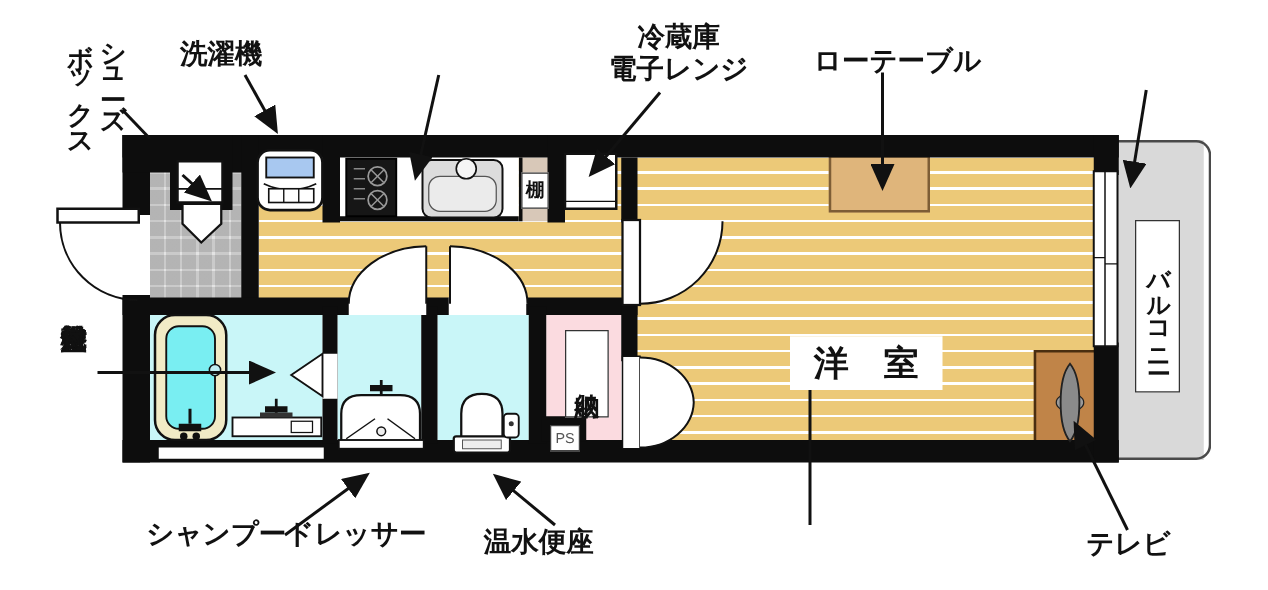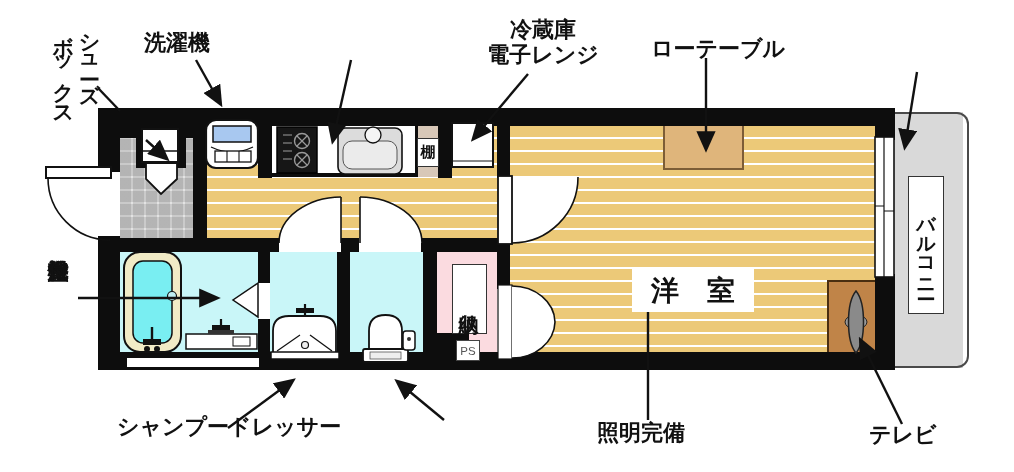--- a/index.html
+++ b/index.html
@@ -72,21 +72,21 @@
   </div>
   <div class="box v" style="left:908px;top:176px;width:34px;height:136px;border:1.5px solid #333;font-size:19px;font-weight:600;">
     <span>バルコニー</span>
   </div>
   <div class="box v" style="left:452px;top:264px;width:33px;height:68px;border:1.5px solid #333;font-size:20px;font-weight:600;">
     <span>収納</span>
   </div>
   <div class="box" style="left:417px;top:138px;width:20px;height:27px;border:1px solid #333;font-size:15px;font-weight:600;">
     <span>棚</span>
   </div>
-  <div class="box" style="left:440px;top:340px;width:22px;height:19px;border:1px solid #444;font-size:11.5px;color:#555;margin-left:16px;">
+  <div class="box" style="left:440px;top:340px;width:22px;height:19px;border:1px solid #444;font-size:11.5px;color:#555;">
     <span>PS</span>
   </div>
 
   <svg class="overlay" width="1014" height="472" viewBox="0 0 1014 472">
     <defs>
       <marker id="ah" markerWidth="9" markerHeight="8" refX="7" refY="4" orient="auto">
         <path d="M0,0 L9,4 L0,8 Z" fill="#111"></path>
       </marker>
     </defs>
 
@@ -224,16 +224,16 @@
   </svg>
 
   <div class="lbl v" style="left:50px;top:20px;font-size:21px;line-height:1.25;height:120px;">シューズ
 ボックス</div>
   <div class="lbl" style="left:144px;top:30px;">洗濯機</div>
   <div class="lbl ctr" style="left:478px;top:17px;width:130px;line-height:1.15;">冷蔵庫
 電子レンジ</div>
   <div class="lbl" style="left:651px;top:36px;">ローテーブル</div>
   <div class="lbl v" style="left:46px;top:243px;font-size:21px;height:160px;">浴室乾燥機付</div>
   <div class="lbl" style="left:117px;top:414px;">シャンプードレッサー</div>
-  <div class="lbl" style="left:597px;top:420px;">照明完備</div>
+  <div class="lbl" style="left:387px;top:421px;">温水便座</div>
   <div class="lbl" style="left:869px;top:422px;">テレビ</div>
 
 </div>
 
 </body></html>

